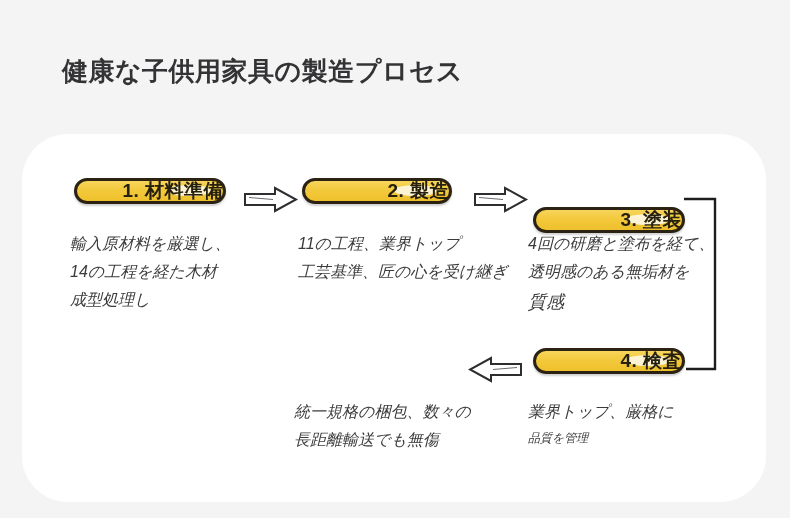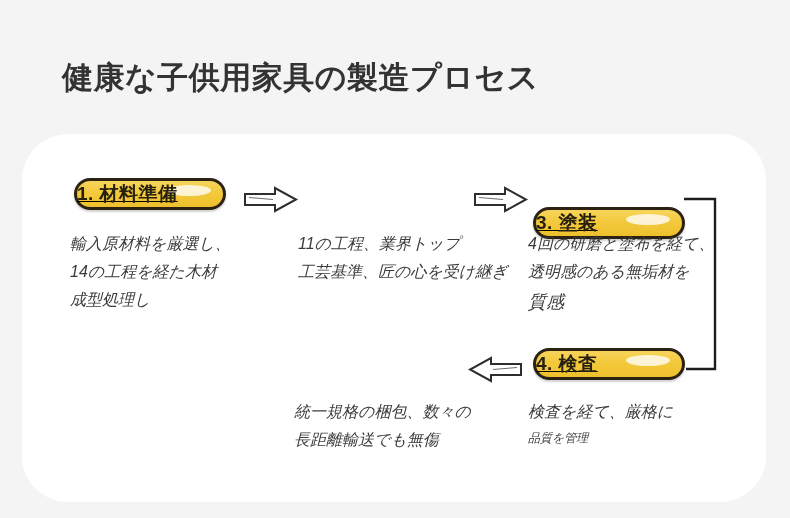--- a/index.html
+++ b/index.html
@@ -20,21 +20,21 @@
     width: 790px;
     height: 518px;
     background: #f4f4f5;
   }
 
   
   .page-title {
     position: absolute;
     left: 62px;
     top: 40px;
-    font-size: 31px;
+    font-size: 26px;
     font-weight: bold;
     color: #333335;
     letter-spacing: 0.5px;
     line-height: 1.1;
     white-space: nowrap;
   }
 
   
   .card {
     position: absolute;
@@ -45,30 +45,29 @@
     background: #ffffff;
     border-radius: 46px;
   }
 
   
   .step {
     position: absolute;
   }
   .pill {
     position: relative;
-    height: 32px;
+    height: 26px;
     border: 3px solid #2b2213;
     border-radius: 21px;
     background: linear-gradient(180deg, #f7d55c 0%, #f3c93c 45%, #eec02c 100%);
     box-shadow: 0 2px 2px rgba(0,0,0,0.18);
     display: flex;
     align-items: center;
-    justify-content: flex-start;
+    justify-content: flex-end;
     box-sizing: border-box;
-    text-decoration: underline;
   }
   .pill::after {
     
     content: "";
     position: absolute;
     top: 4px;
     right: 12px;
     width: 30%;
     height: 11px;
     border-radius: 50%;
@@ -131,20 +130,25 @@
     <span class="line">成型処理し</span>
   </div>
 
   <div class="arrow" style="left:243px; top:186px;">
     <svg width="56" height="28" viewBox="0 0 56 28">
       <path d="M2 8 L32 8 L32 2 L53 13.5 L32 25 L32 19 L2 19 Z" fill="#ffffff" stroke="#2e2e30" stroke-width="2" stroke-linejoin="miter"></path>
       <path d="M6 11.5 L30 13.5" stroke="#6b6b6e" stroke-width="1" fill="none"></path>
     </svg>
   </div>
 
+  <div class="step" style="left:302px; top:178px;">
+    <div class="pill w2">
+      <span class="pill-label">2. 製造</span>
+    </div>
+  </div>
   <div class="desc" style="left:298px; top:230px;">
     <span class="line">11の工程、業界トップ</span>
     <span class="line">工芸基準、匠の心を受け継ぎ</span>
   </div>
 
   <div class="arrow" style="left:473px; top:186px;">
     <svg width="56" height="28" viewBox="0 0 56 28">
       <path d="M2 8 L32 8 L32 2 L53 13.5 L32 25 L32 19 L2 19 Z" fill="#ffffff" stroke="#2e2e30" stroke-width="2" stroke-linejoin="miter"></path>
       <path d="M6 11.5 L30 13.5" stroke="#6b6b6e" stroke-width="1" fill="none"></path>
     </svg>
@@ -166,21 +170,21 @@
       <path d="M0 3 L31 3 L31 173 L2 173" fill="none" stroke="#1d1d1f" stroke-width="2.4" stroke-linejoin="miter"></path>
     </svg>
   </div>
 
   <div class="step" style="left:533px; top:348px;">
     <div class="pill w4">
       <span class="pill-label">4. 検査</span>
     </div>
   </div>
   <div class="desc" style="left:528px; top:398px;">
-    <span class="line">検査を経て、厳格に</span>
+    <span class="line">業界トップ、厳格に</span>
     <span class="line small">品質を管理</span>
   </div>
 
   <div class="arrow" style="left:468px; top:356px;">
     <svg width="56" height="28" viewBox="0 0 56 28">
       <path d="M53 8 L23 8 L23 2 L2 13.5 L23 25 L23 19 L53 19 Z" fill="#ffffff" stroke="#2e2e30" stroke-width="2" stroke-linejoin="miter"></path>
       <path d="M49 11.5 L25 13.5" stroke="#6b6b6e" stroke-width="1" fill="none"></path>
     </svg>
   </div>
 

